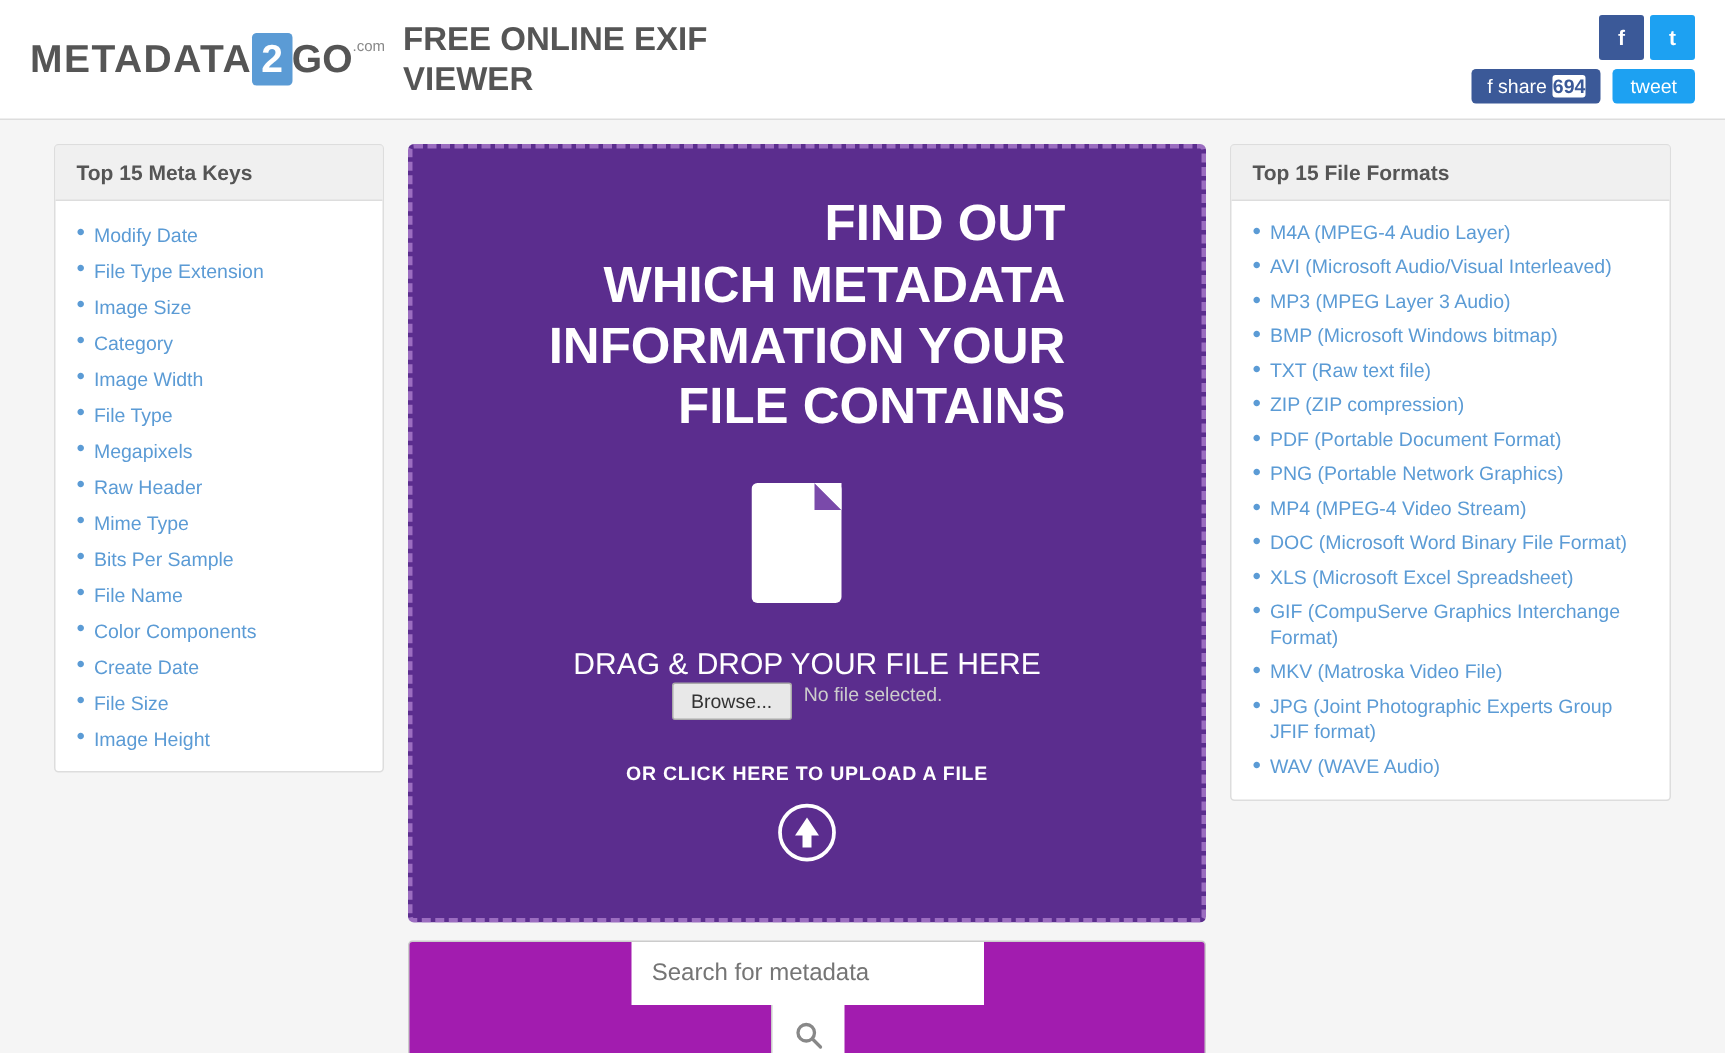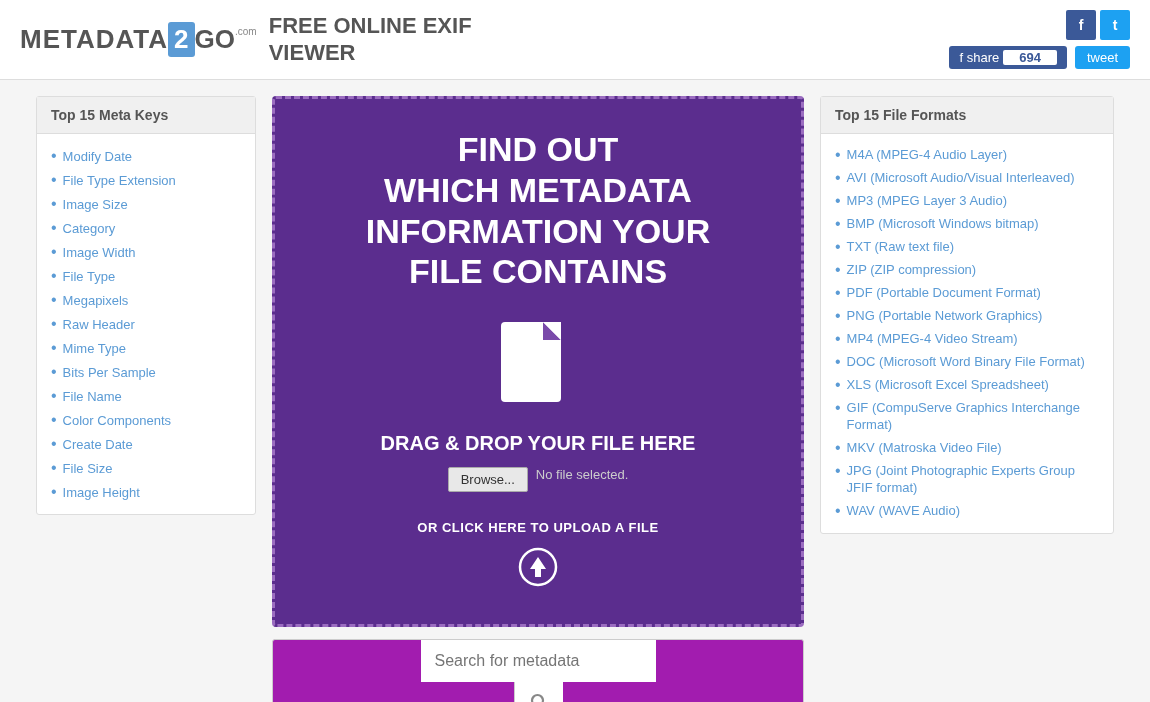--- a/index.html
+++ b/index.html
@@ -98,21 +98,21 @@
       border-radius: 3px;
       font-size: 13px;
       cursor: pointer;
       display: flex;
       align-items: center;
       gap: 4px;
     }
     .share-btn .count {
       background: #fff;
       color: #3b5998;
-      padding: 0 16px;
+      padding: 0 0;
       border-radius: 2px;
       font-weight: bold;
     }
     .tweet-btn {
       background: #1da1f2;
       color: #fff;
       padding: 4px 12px;
       border-radius: 3px;
       font-size: 13px;
       cursor: pointer;
@@ -187,26 +187,27 @@
       text-align: center;
       cursor: pointer;
     }
     .drop-zone-title {
       color: #fff;
       font-size: 34px;
       font-weight: bold;
       line-height: 1.2;
       margin-bottom: 30px;
       text-transform: uppercase;
+      text-align: right;
     }
     .drop-text {
       color: #fff;
       font-size: 20px;
-      font-weight: bold;
-      margin-bottom: 12px;
+      font-weight: normal;
+      margin-bottom: 0;
     }
     .file-input-row {
       display: flex;
       align-items: flex-start;
       gap: 8px;
       margin-bottom: 28px;
     }
     .browse-btn {
       background: #e8e8e8;
       color: #333;

